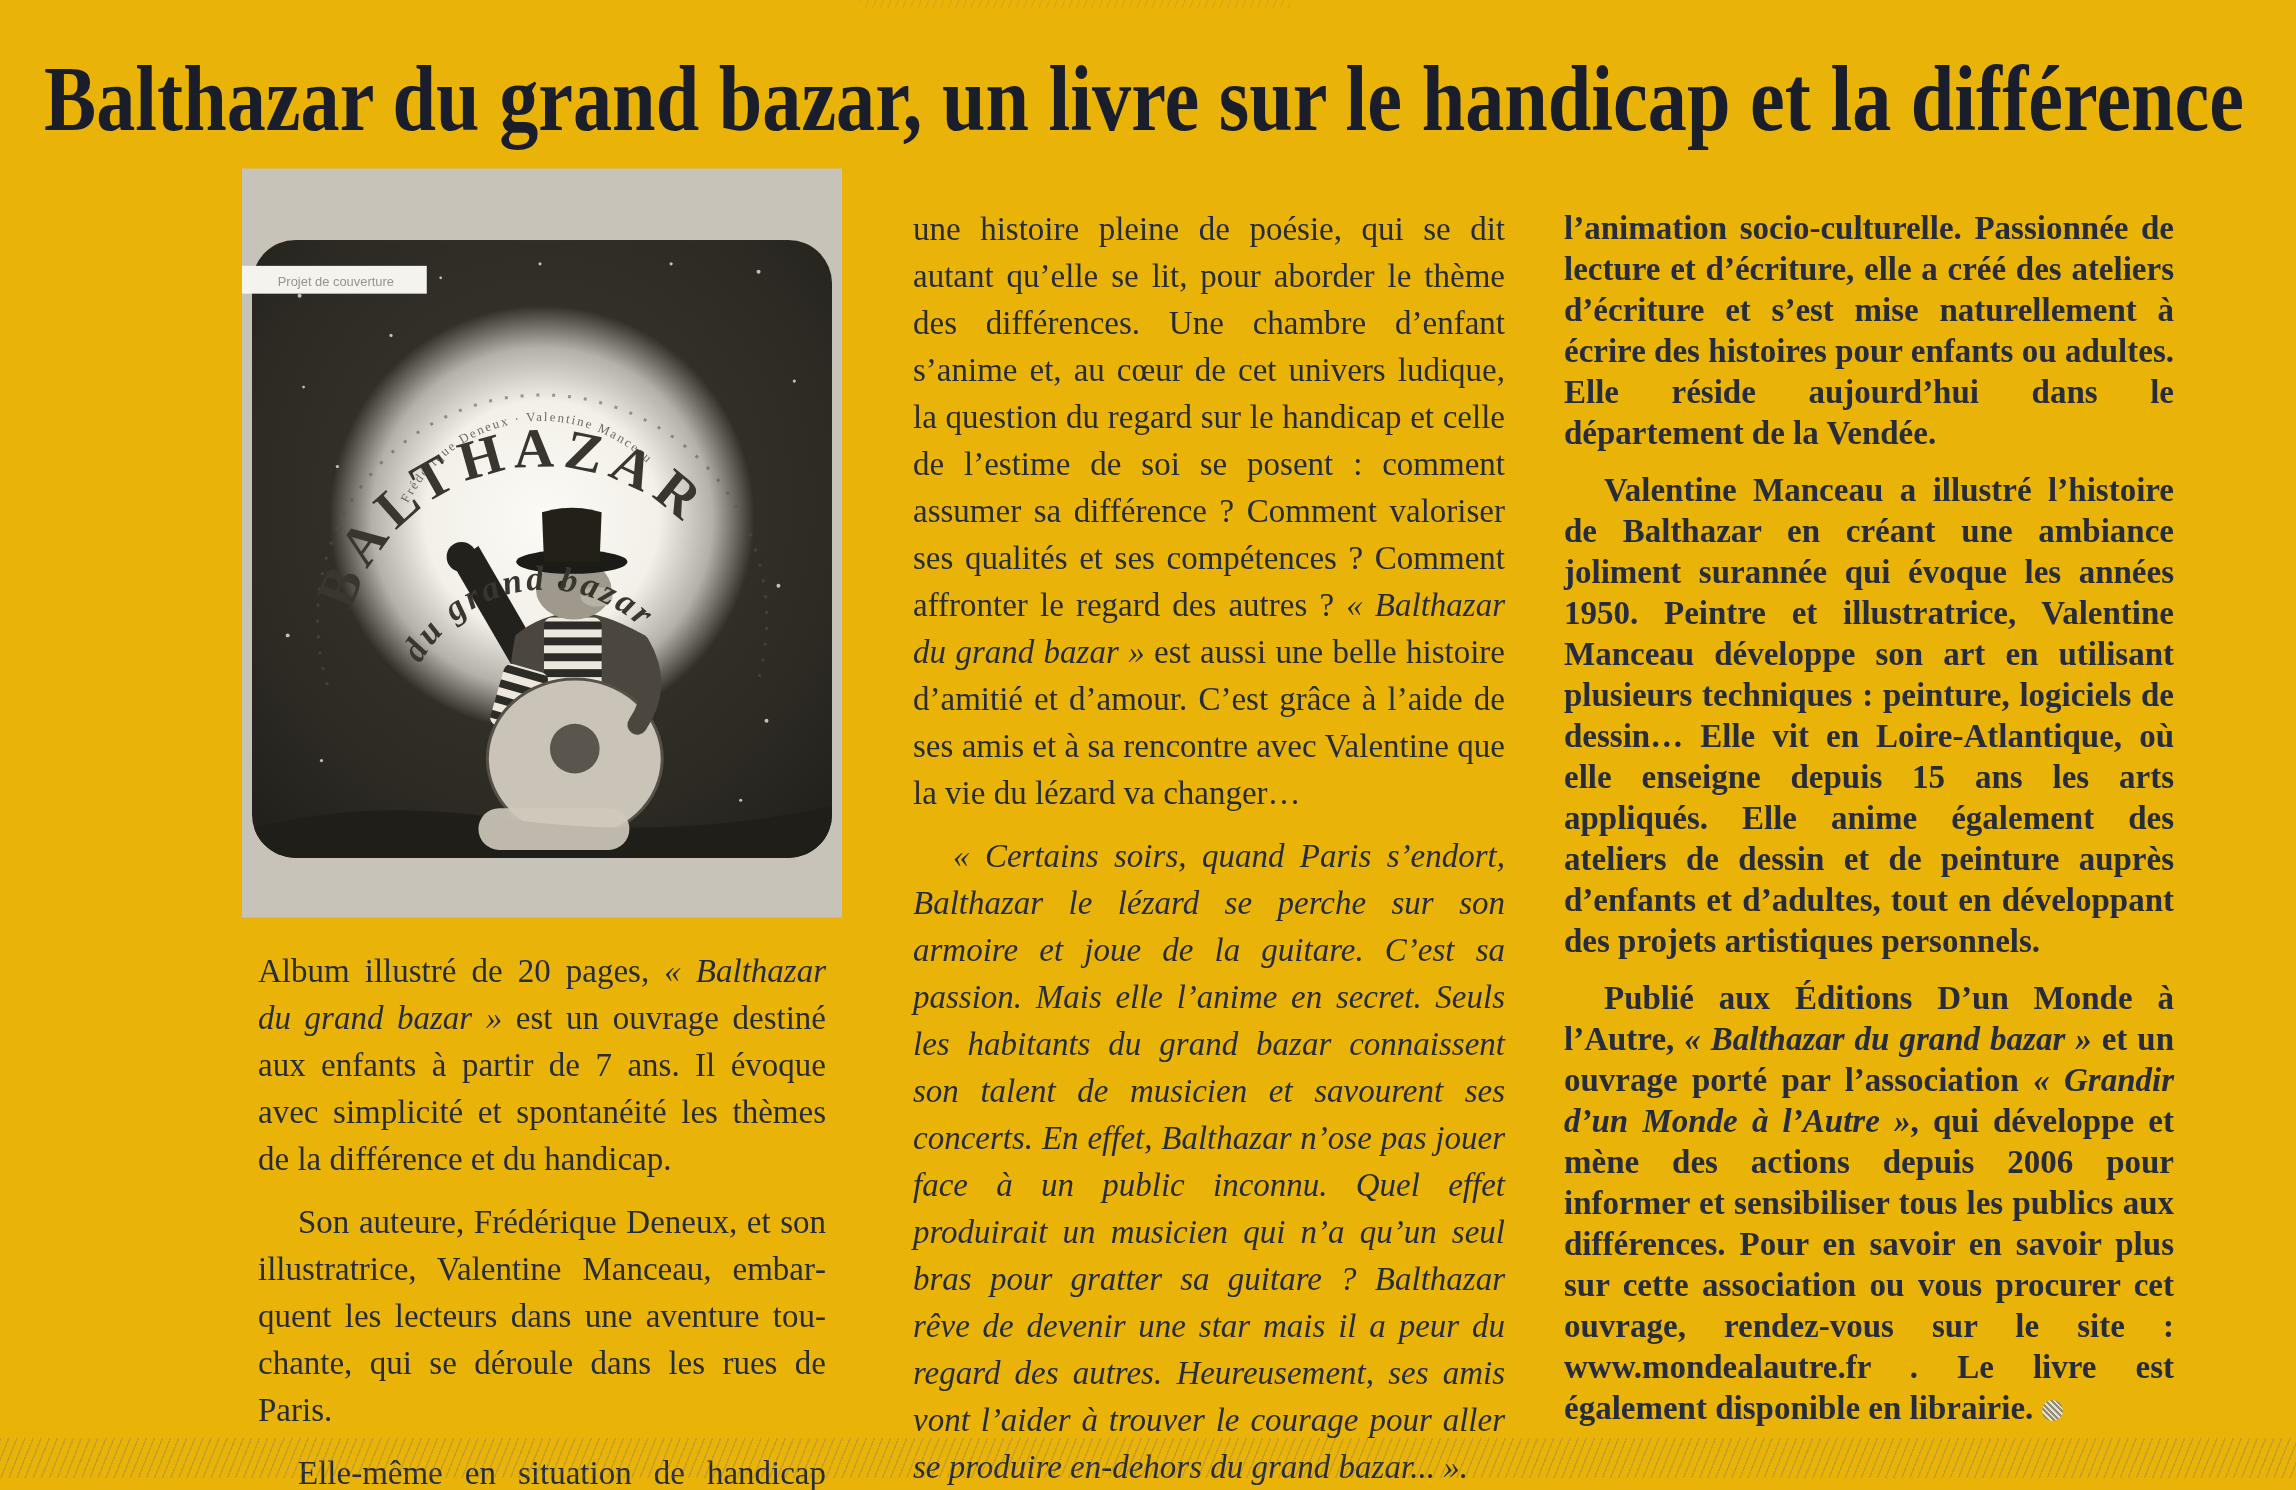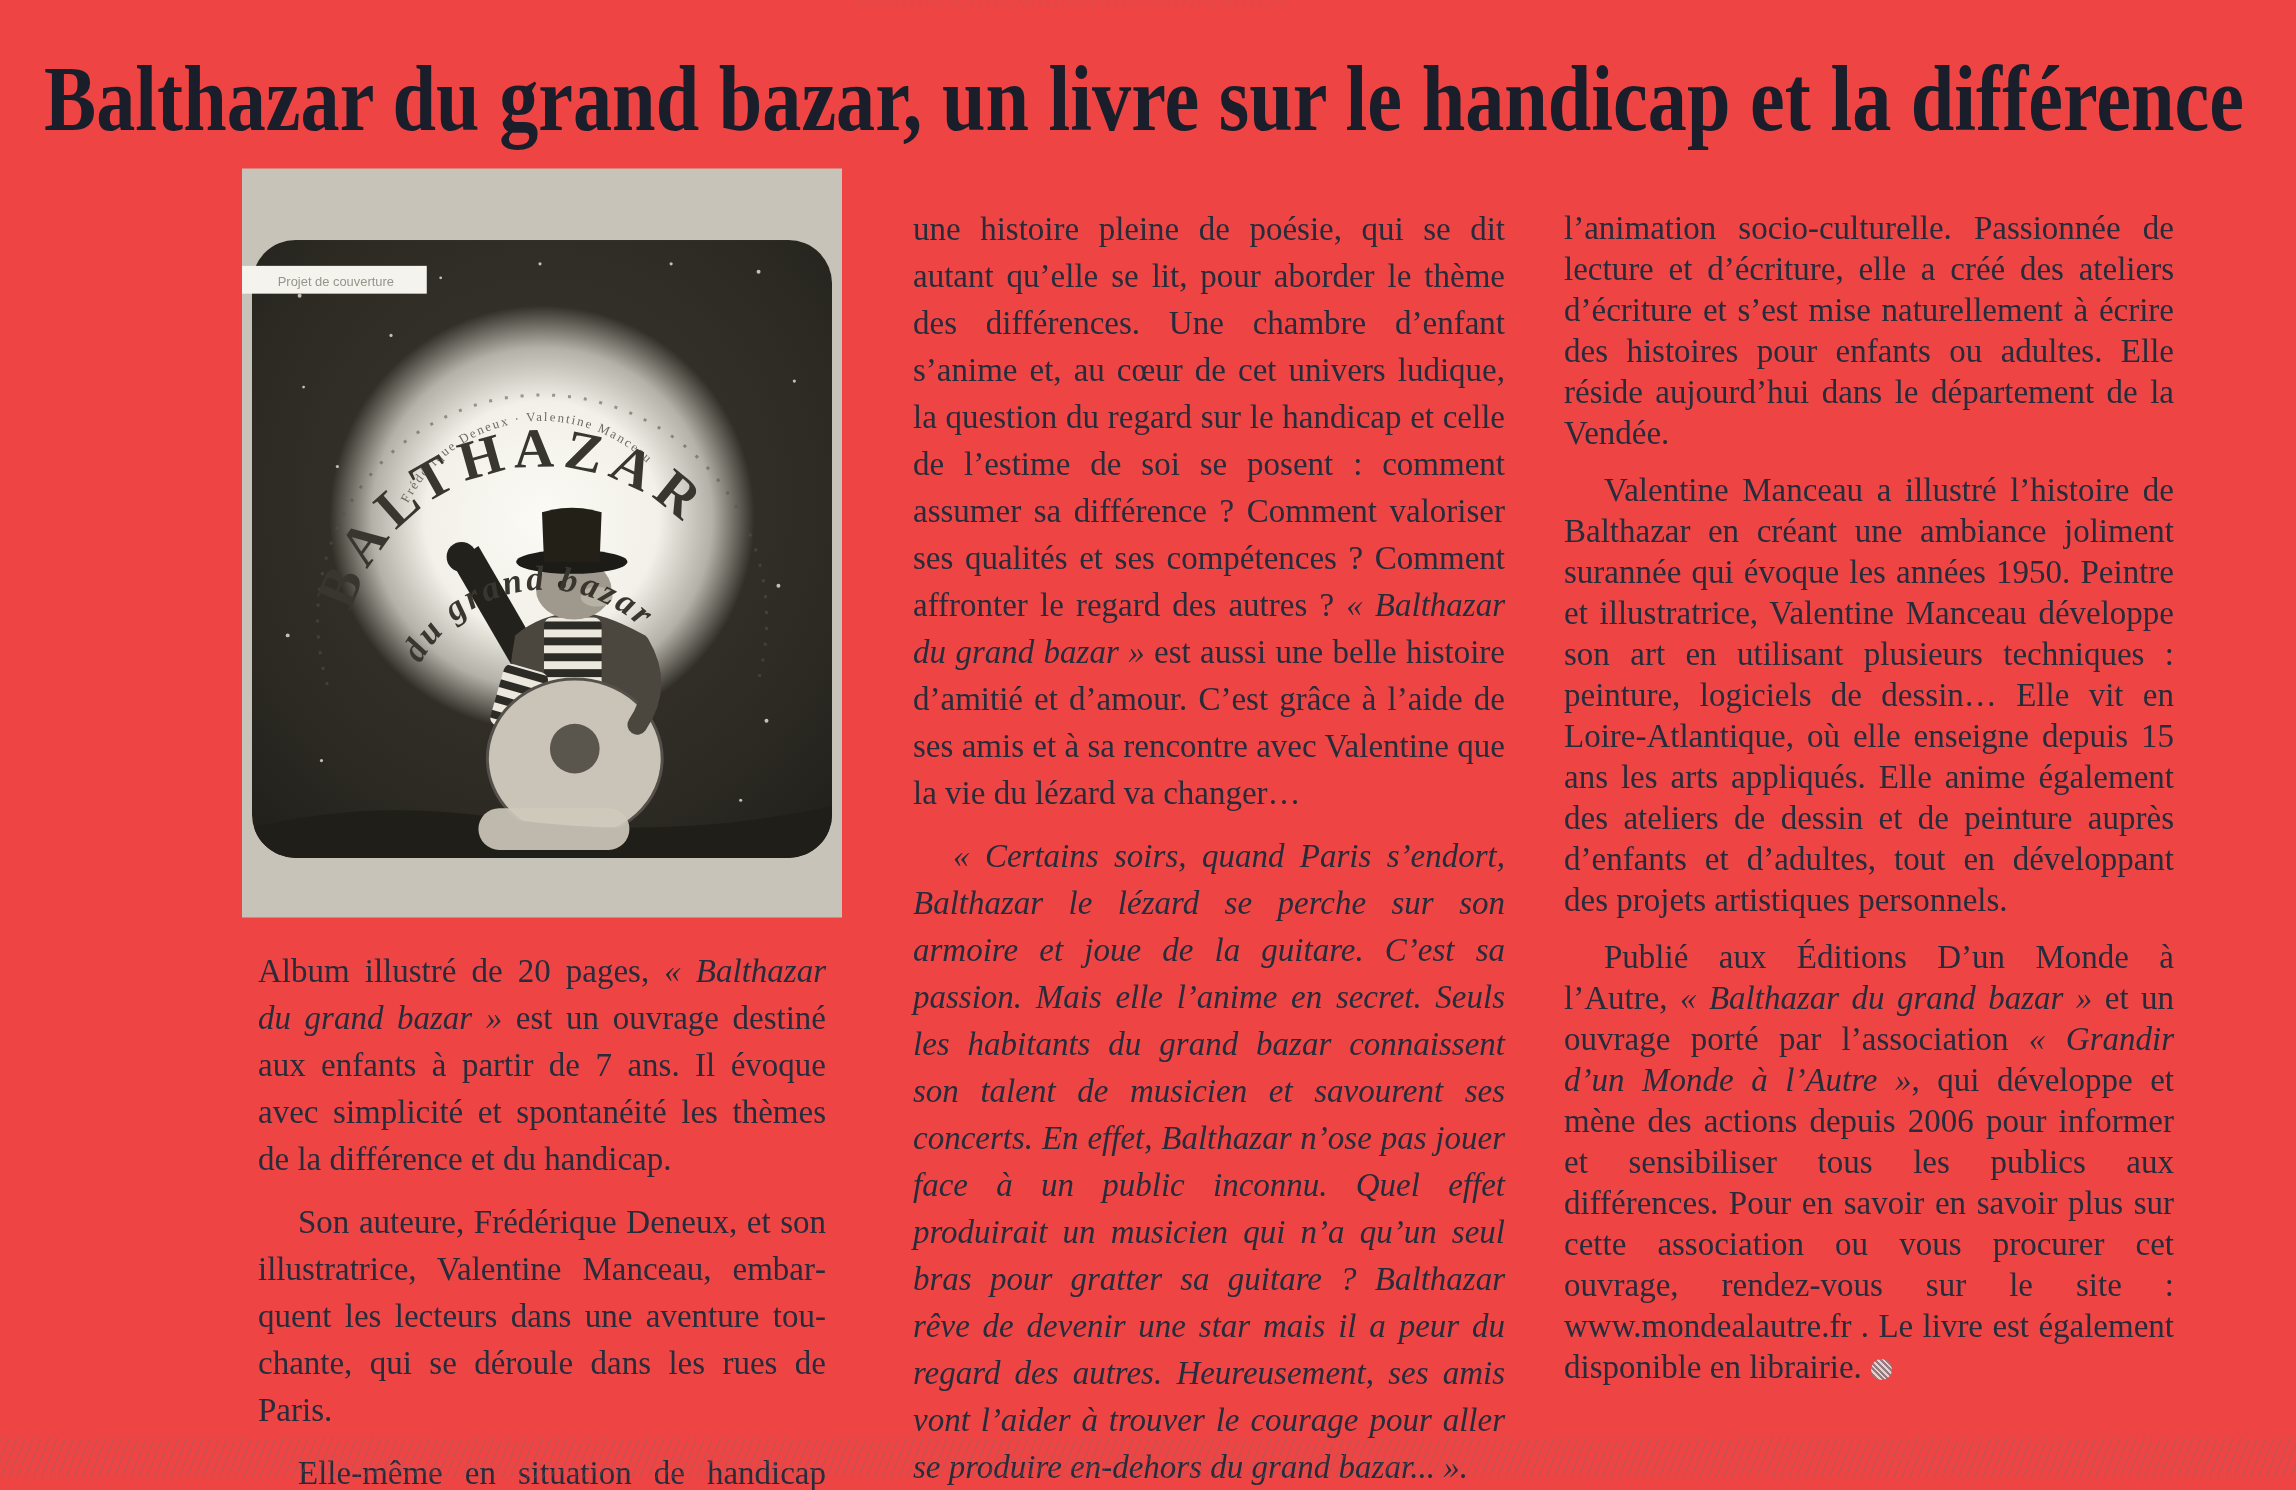--- a/index.html
+++ b/index.html
@@ -1,37 +1,37 @@
 <!DOCTYPE html>
 <html lang="fr"><head>
 <meta charset="utf-8">
 <style>
   html,body{margin:0;padding:0;background:#e9e7e2;}
   .page{
     position:relative;
     width:2296px;height:1490px;
-    background:#ef4444;
+    background:#eab308;
     font-family:"Liberation Serif", serif;
     color:#272c3a;
     overflow:hidden;
   }
   .headline-wrap{position:absolute;left:42px;top:40px;width:2240px;height:120px;}
   .headline-wrap svg text{
     font-family:"Liberation Serif", serif;
     font-weight:bold;
     fill:#1a1e2a;
   }
   .col{position:absolute;text-align:justify;}
   .col p.para{margin:16px;font-size:33px;line-height:47px;hyphens:manual;-webkit-hyphens:manual;}
   .col .indent{text-indent:40px;}
   .col em{font-style:italic;}
   #col-left{left:242px;top:166px;width:600px;}
   #col-mid{left:897px;top:190px;width:624px;}
   #col-right{left:1548px;top:192px;width:642px;}
-  #col-right p.para{line-height:41px;}
+  #col-right p.para{line-height:41px;font-weight:bold;}
   .cover-block{margin:0 0 28px 0;line-height:0;}
   .endmark{
     display:inline-block;width:21px;height:21px;margin-left:9px;
     border-radius:50%;vertical-align:-2px;
     background:repeating-linear-gradient(45deg,#80858f 0 2px,#e9e7e1 2px 4px);
     opacity:.85;
   }
   .hatch-bottom{
     position:absolute;left:0;top:1438px;width:2296px;height:40px;
     background:repeating-linear-gradient(112deg, rgba(108,110,116,.38) 0 1.5px, rgba(0,0,0,0) 1.5px 7.5px);

